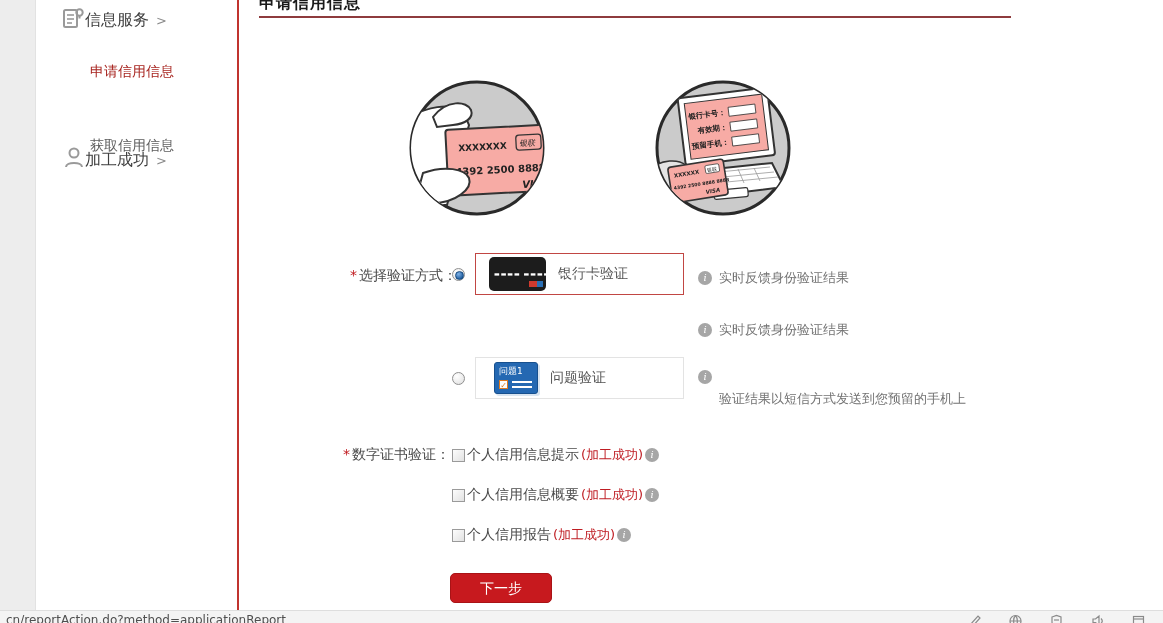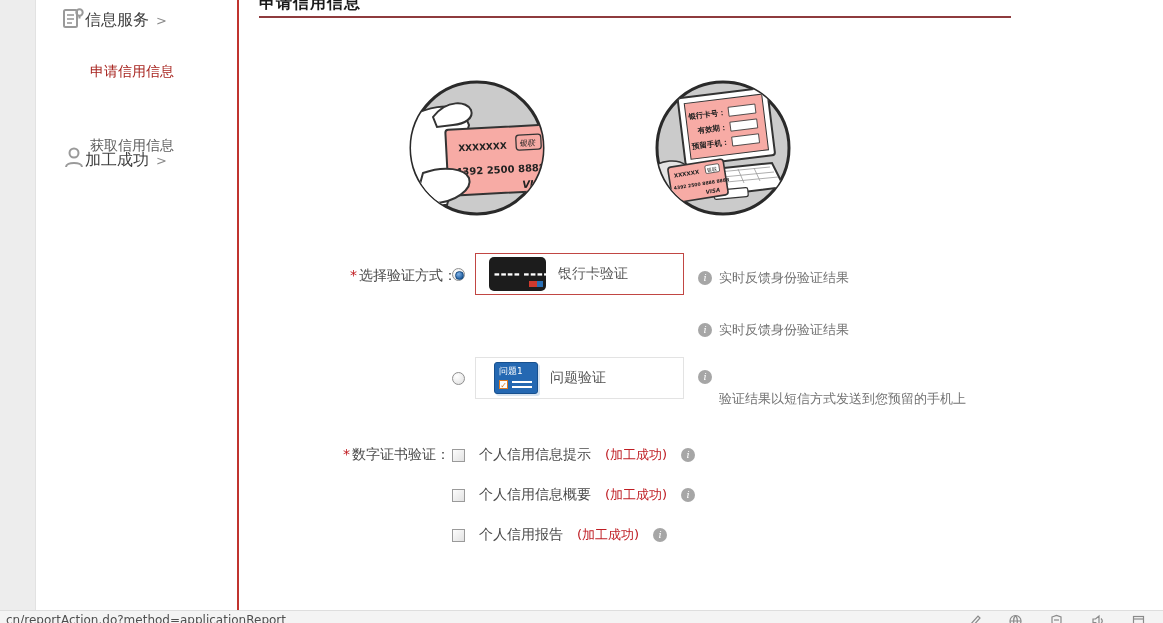--- a/index.html
+++ b/index.html
@@ -51,21 +51,21 @@
   .icon-question .t{ position:absolute; left:4px; top:2px; color:#fff; font-size:9px; }
   .icon-question .chk{ position:absolute; left:4px; bottom:4px; width:9px; height:9px; background:#fff; border:1px solid #e07b20; color:#e07b20; font-size:8px; line-height:9px; text-align:center; }
   .icon-question .l1,.icon-question .l2{ position:absolute; left:17px; height:2px; width:20px; background:#fff; }
   .icon-question .l1{ bottom:10px; } .icon-question .l2{ bottom:5px; }
 
   .info-icon{ width:14px; height:14px; border-radius:50%; background:#a6a6a6; color:#fff; font-size:10px; line-height:14px;
               text-align:center; font-style:italic; font-family:"DejaVu Serif","Liberation Serif",serif; flex:0 0 auto; cursor:default; }
   .note-wrap{ position:absolute; left:698px; display:flex; align-items:center; gap:7px; }
   .note-text{ font-size:13px; color:#737373; line-height:22px; white-space:nowrap; }
 
-  .chk-row{ position:absolute; left:452px; display:flex; align-items:center; height:22px; gap:14px; }
+  .chk-row{ position:absolute; left:452px; display:flex; align-items:center; height:22px; gap:2px; }
   .checkbox{ width:13px; height:13px; border:1px solid #9a9a9a; background:linear-gradient(135deg,#fdfdfd 0%,#e2e2e2 100%); cursor:pointer; flex:0 0 auto; }
   .chk-label{ font-size:14px; color:#4a4a4a; white-space:nowrap; }
   .chk-status{ font-size:13px; color:#bf1d23; white-space:nowrap; }
 
   .next-btn{ position:absolute; left:450px; top:573px; width:102px; height:30px; background:#c7191e; border:1px solid #a91316;
              border-radius:5px; color:#fff; font-size:14px; text-align:center; line-height:28px; cursor:pointer;
              font-family:"DejaVu Sans","Liberation Sans",sans-serif; }
 
   
   .statusbar{ position:absolute; left:0; top:610px; width:1163px; height:14px; background:#f4f4f4; border-top:1px solid #dedede; }
@@ -243,20 +243,21 @@
     <span class="info-icon">i</span>
   </div>
 
   <div class="chk-row" style="top:524px;">
     <span class="checkbox"></span>
     <span class="chk-label">个人信用报告</span>
     <span class="chk-status">(加工成功)</span>
     <span class="info-icon">i</span>
   </div>
 
+  <div class="next-btn">下一步</div>
 
   <div class="statusbar">
     <span class="status-url">cn/reportAction.do?method=applicationReport</span>
     <span class="status-icons">
       <span>
         <svg width="13" height="13" viewBox="0 0 13 13">
             <path d="M2 11 L10 2 L12 4 L4 13"></path>
             <path d="M1 13 L2 10"></path>
           </svg>
       </span>

